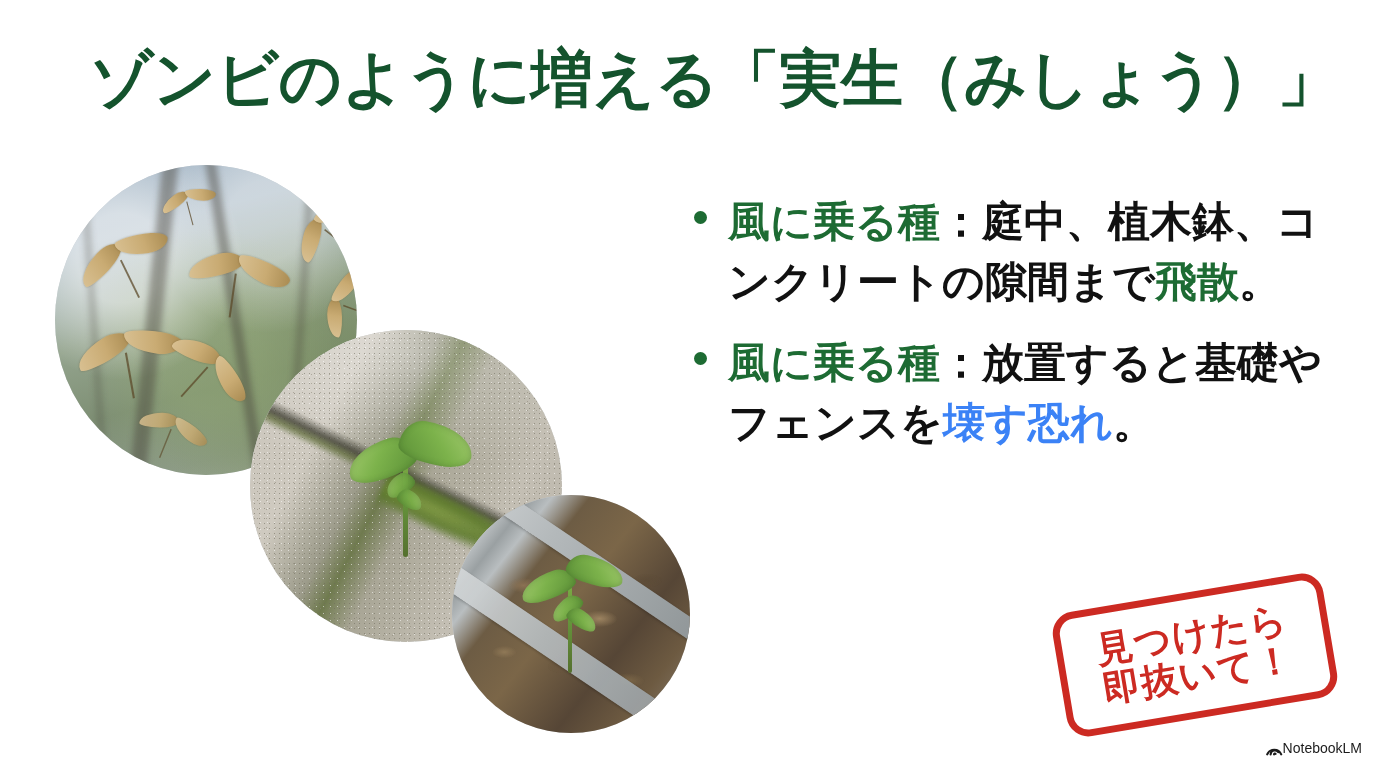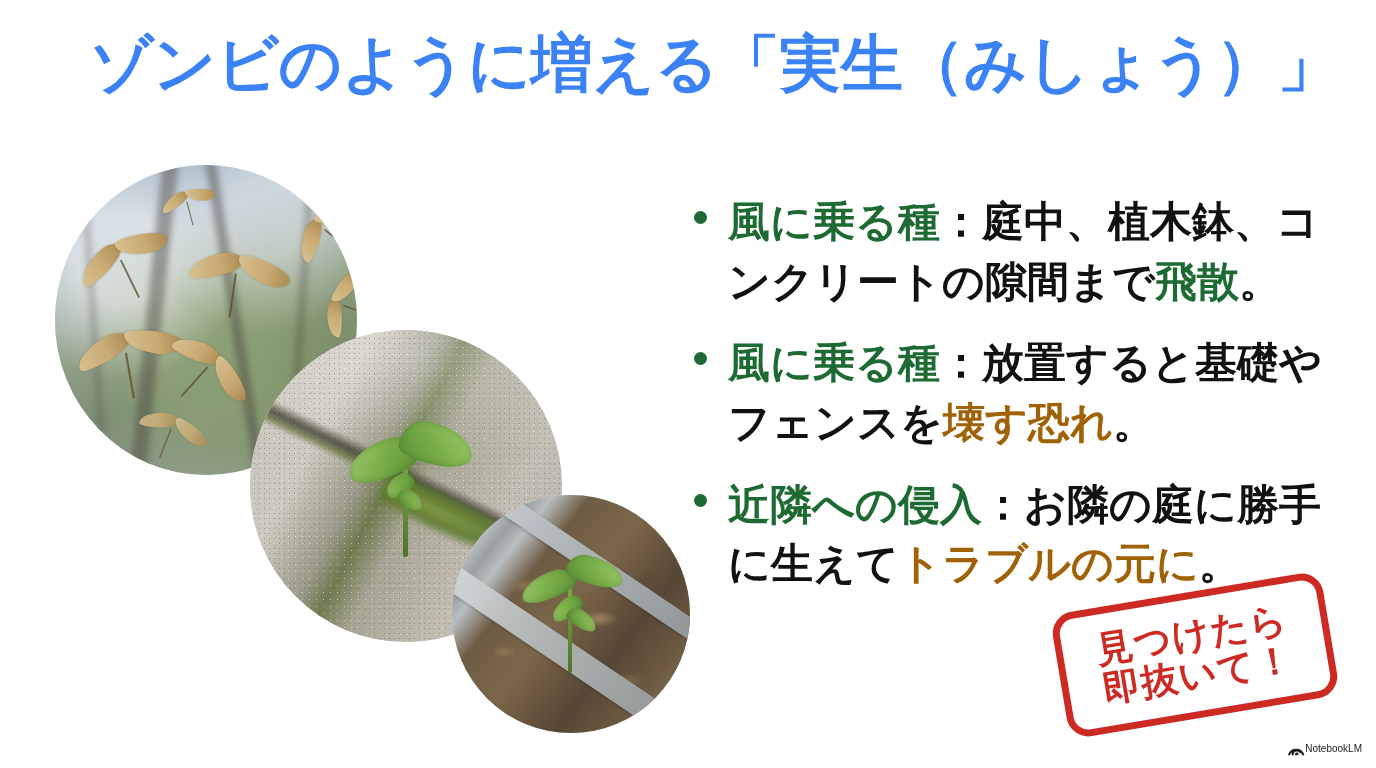--- a/index.html
+++ b/index.html
@@ -16,26 +16,26 @@
     width: 1376px;
     height: 768px;
     background: #ffffff;
     overflow: hidden;
   }
 
   
   #title {
     position: absolute;
     left: 90px;
-    top: 33px;
+    top: 48px;
     width: 1220px;
     font-size: 62px;
     line-height: 1.0;
     font-weight: 700;
-    color: #3b82f6;
+    color: #14532d;
     letter-spacing: -0.5px;
     white-space: nowrap;
   }
 
   
   .photo {
     position: absolute;
     border-radius: 50%;
     overflow: hidden;
     background: #cfd4d8;
@@ -175,21 +175,21 @@
   .bullet .dot {
     position: absolute;
     left: 6px; top: 19px;
     width: 13px; height: 13px;
     border-radius: 50%;
     background: #1d6b33;
   }
   .bullet .lead { color: #1d6b33; font-weight: 700; }
   .bullet .body { color: #111111; font-weight: 700; }
   .bullet .hi-green { color: #1d6b33; font-weight: 700; }
-  .bullet .hi-red   { color: #a16207; font-weight: 700; }
+  .bullet .hi-red   { color: #3b82f6; font-weight: 700; }
 
   
   #stamp {
     position: absolute;
     left: 1058px;
     top: 592px;
     width: 274px;
     height: 126px;
     transform: rotate(-9.5deg);
   }
@@ -215,21 +215,21 @@
   }
 
   
   #brand {
     position: absolute;
     right: 14px;
     bottom: 12px;
     display: flex;
     align-items: center;
     color: #1b1b1b;
-    font-size: 10px;
+    font-size: 14px;
     font-weight: 400;
   }
   #brand svg { display: block; }
 </style>
 </head>
 <body>
 
 <div id="slide">
 
   <div id="title">ゾンビのように増える「実生（みしょう）」</div>
@@ -321,24 +321,20 @@
     <div class="bullet">
       <span class="dot"></span>
       <span class="lead">風に乗る種</span><span class="body">：</span><span class="body">庭中、植木鉢、コンクリートの隙間まで</span><span class="hi-green">飛散</span><span class="body">。</span>
     </div>
 
     <div class="bullet">
       <span class="dot"></span>
       <span class="lead">風に乗る種</span><span class="body">：</span><span class="body">放置すると基礎やフェンスを</span><span class="hi-red">壊す恐れ</span><span class="body">。</span>
     </div>
 
-    <div class="bullet">
-      <span class="dot"></span>
-      <span class="lead">近隣への侵入</span><span class="body">：</span><span class="body">お隣の庭に勝手に生えて</span><span class="hi-red">トラブルの元に</span><span class="body">。</span>
-    </div>
 
   </div>
 
   <div id="stamp">
     <div class="frame"></div>
     <div class="stamp-text">
       <span>見つけたら</span>
       <span>即抜いて！</span>
     </div>
   </div>

